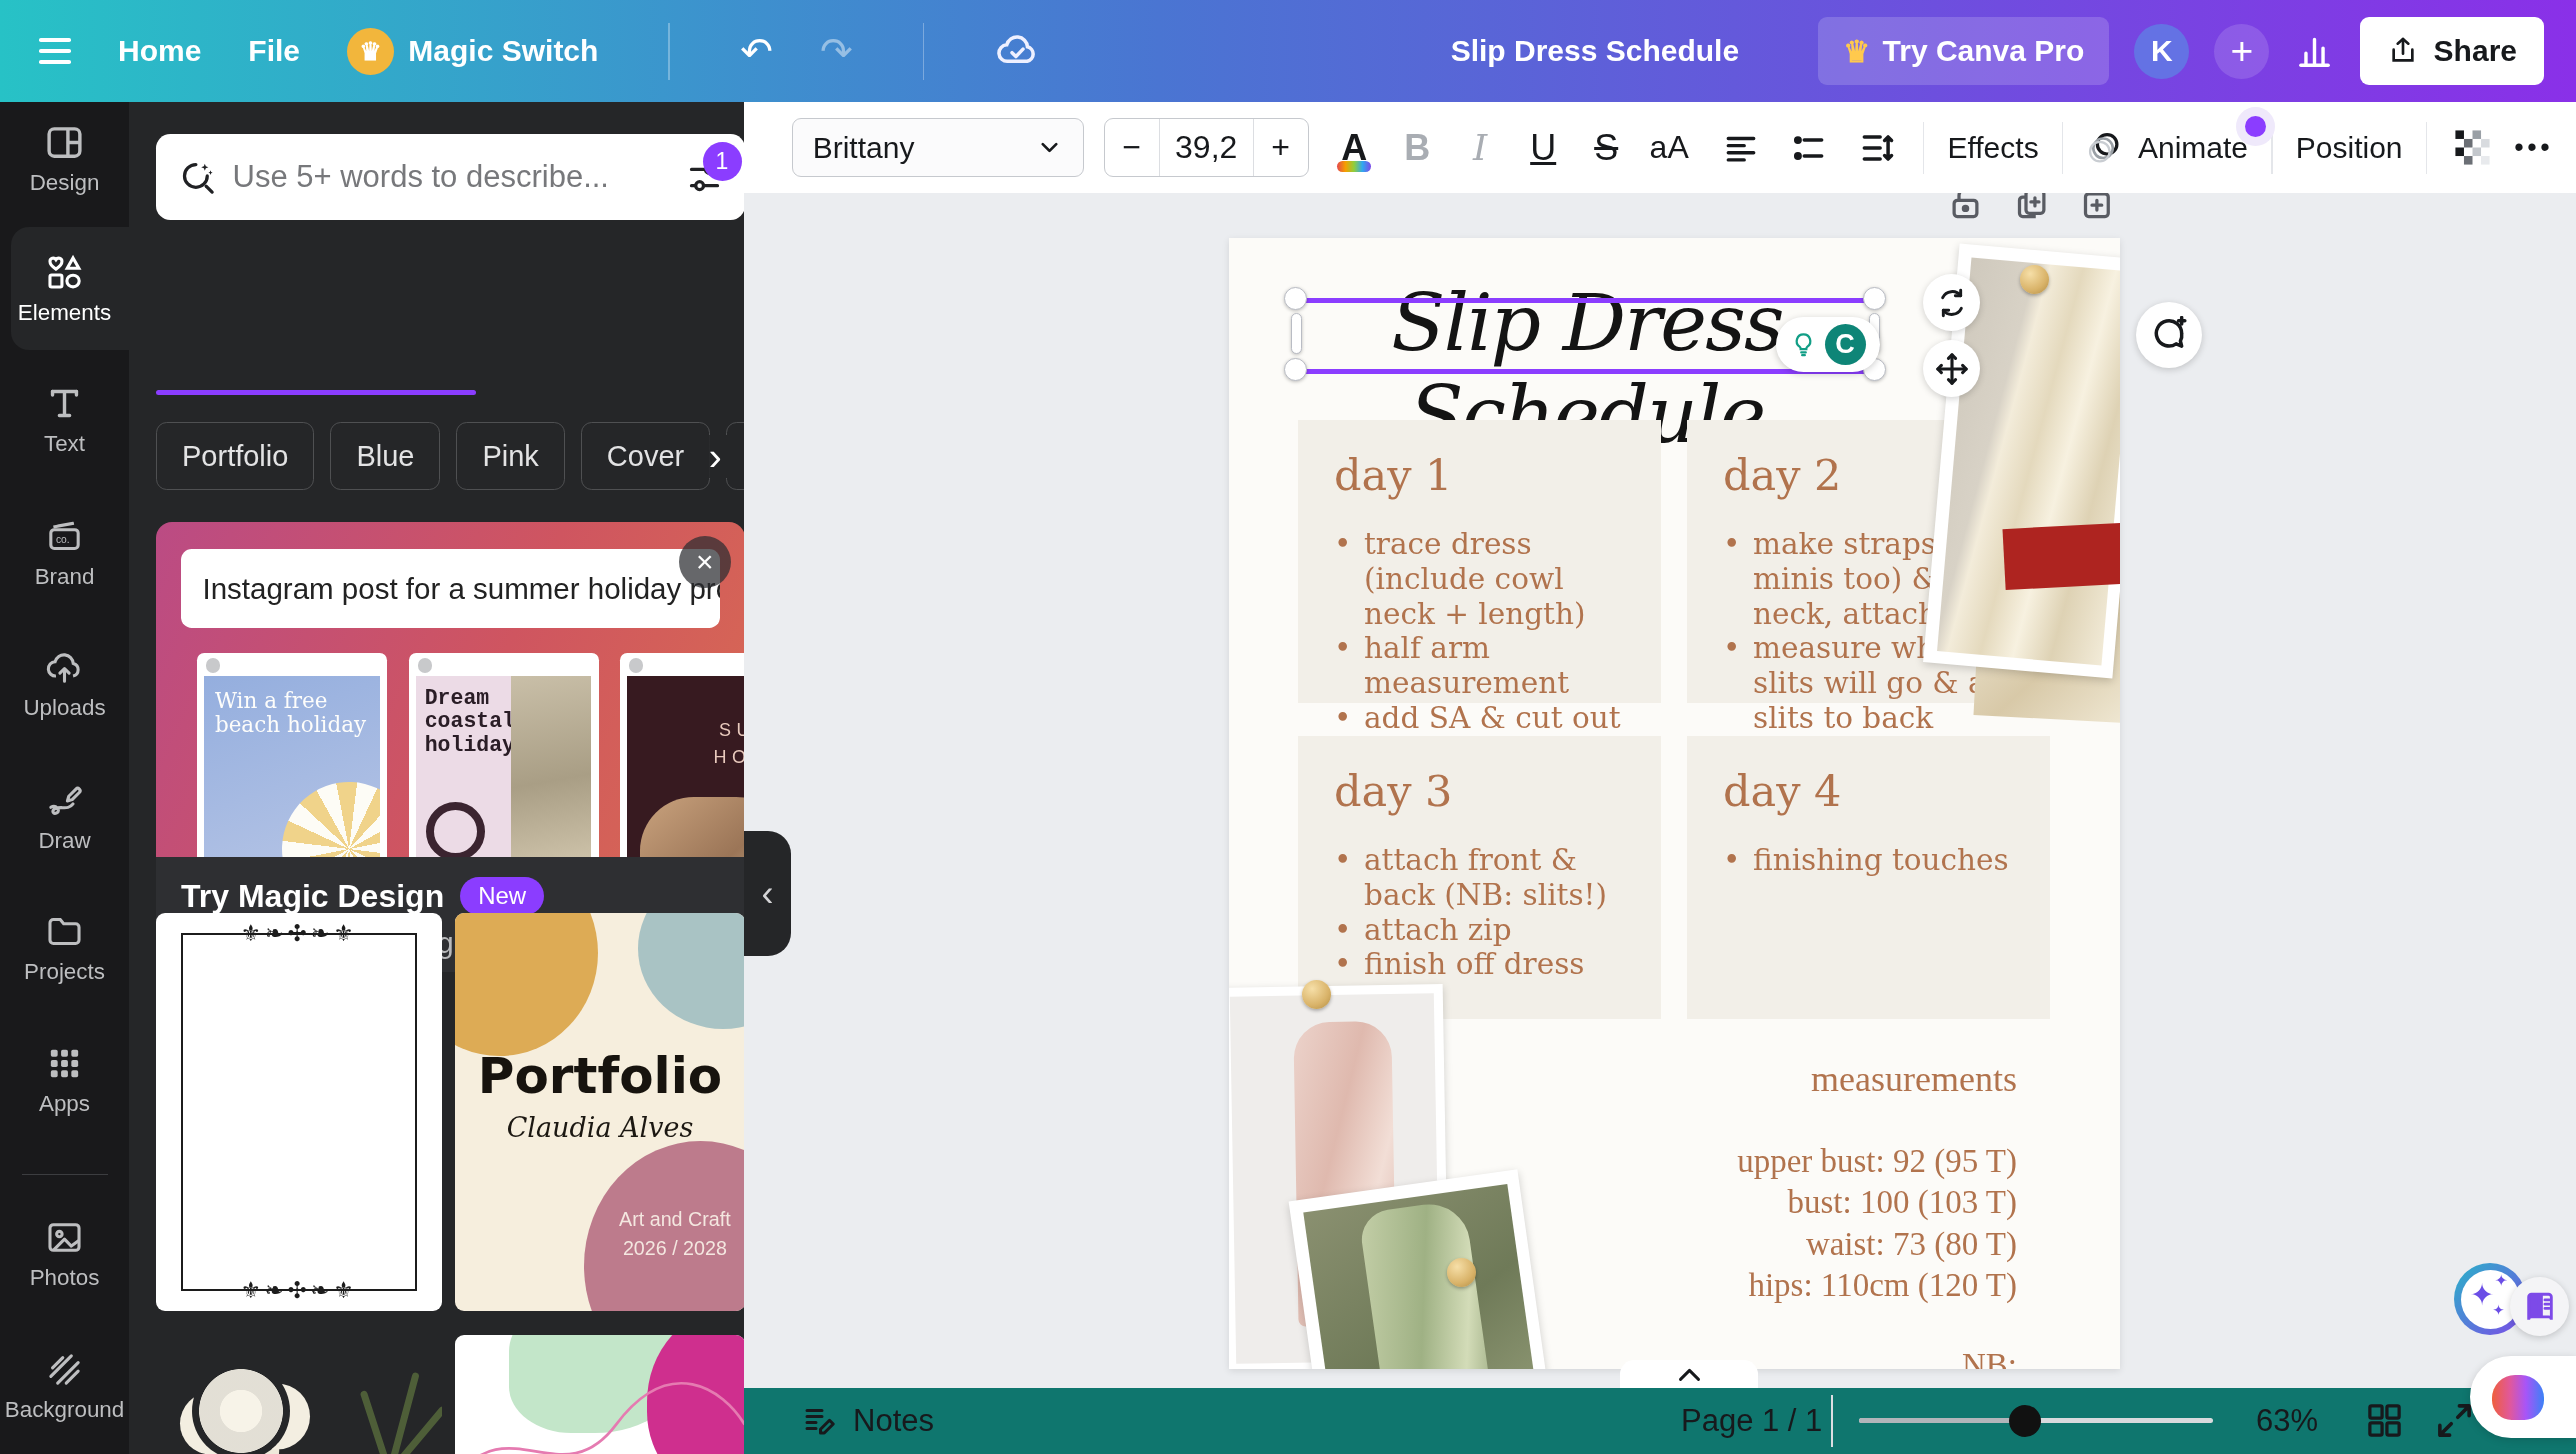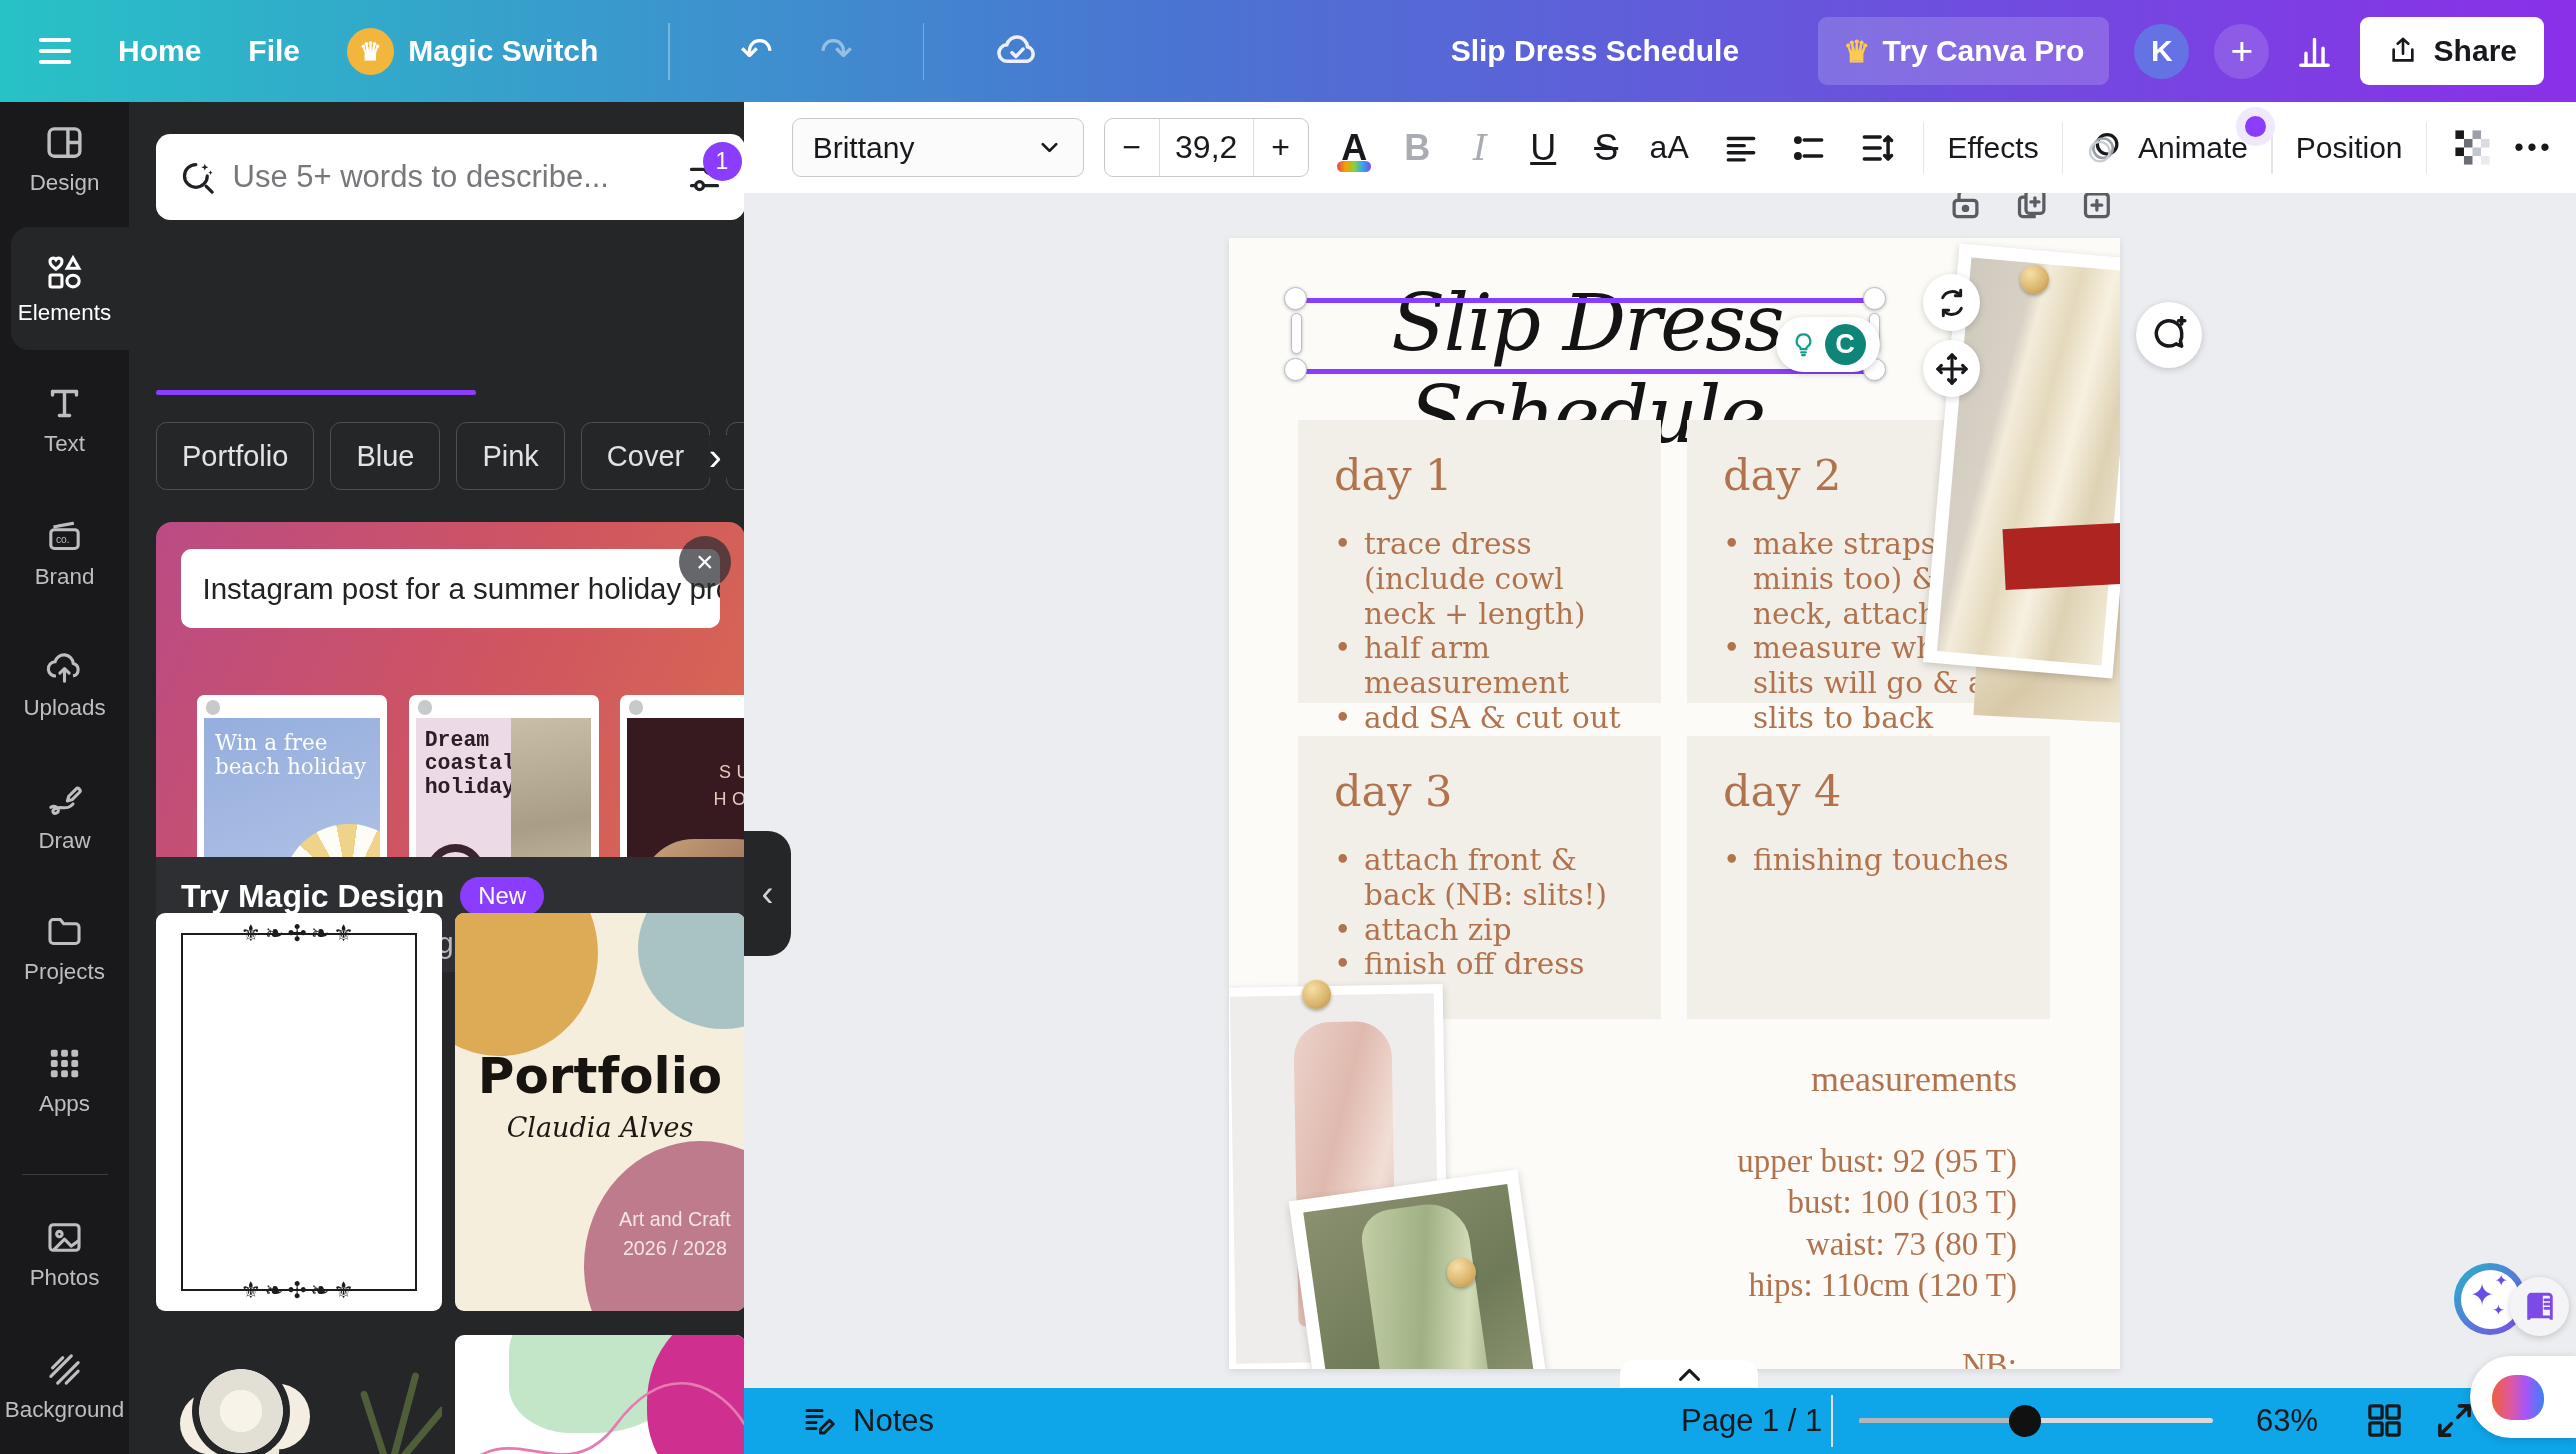--- a/index.html
+++ b/index.html
@@ -62,21 +62,21 @@
     background:linear-gradient(90deg,rgba(37,38,40,0),#252628 40%); }
 
   
   .magic-card { position:absolute; left:27px; top:420px; width:589px; height:451px; border-radius:16px; overflow:hidden; cursor:pointer; }
   .magic-img { position:relative; height:335px; background:linear-gradient(115deg,#bb4b84 0%,#cf5560 55%,#d86a52 100%); }
   .magic-prompt { position:absolute; left:25px; top:27px; right:25px; height:79px; background:#fff; border-radius:10.7px;
     display:flex; align-items:center; padding:0 21.5px; font-size:29.5px; color:#222; white-space:nowrap; overflow:hidden; }
   .magic-close { position:absolute; top:14.3px; right:14.3px; width:52px; height:52px; border-radius:50%;
     background:rgba(43,44,48,.72); color:#fff; font-size:30px; display:flex; align-items:center; justify-content:center; cursor:pointer; }
   .posters { position:absolute; left:41px; top:131px; display:flex; gap:21.5px; }
-  .poster { width:190px; height:233px; background:#fff; border-radius:7.2px 7.2px 0 0; padding:23px 7.2px 0; position:relative;margin-top:42px; }
+  .poster { width:190px; height:233px; background:#fff; border-radius:7.2px 7.2px 0 0; padding:23px 7.2px 0; position:relative; }
   .poster .camdot { position:absolute; top:5.4px; left:9px; width:14.3px; height:14.3px; border-radius:50%; background:#c8c9cb; }
   .poster-inner { width:100%; height:100%; overflow:hidden; position:relative; }
   .p1 { background:linear-gradient(160deg,#94aede 0%,#b8c6e6 100%); }
   .p1 .ptxt { font-family:"DejaVu Serif",serif; color:#fdfdfb; font-size:21.5px; line-height:1.15; padding:12.5px 0 0 10.7px; }
   .umbrella { position:absolute; right:-36px; bottom:-30px; width:134px; height:134px; border-radius:50%;
     background:repeating-conic-gradient(#f0d38a 0 18deg,#fdfcf6 18deg 36deg); transform:rotate(25deg); }
   .p2 { background:#ecdbe6; }
   .p2 .ptxt { font-family:Liberation Mono, monospace; font-weight:700; color:#2a1d26; font-size:21.5px; line-height:1.1; padding:10.7px 0 0 9px; }
   .ring { position:absolute; left:10.7px; bottom:25px; width:59px; height:59px; border:8px solid #3b2430; border-radius:50%; }
   .p2photo { position:absolute; right:0; top:0; width:46%; height:100%;
@@ -163,21 +163,21 @@
   .photo { position:absolute; background:#fff; box-shadow:0 2.7px 9px rgba(0,0,0,.18); }
   .pin { position:absolute; width:29px; height:29px; border-radius:50%; z-index:15;
     background:radial-gradient(circle at 35% 30%, #f6dfa8, #d9b369 60%, #b08b43); box-shadow:0 1.8px 3.6px rgba(0,0,0,.3); }
 
   
   .fbtn { position:absolute; background:#fff; border-radius:50%; box-shadow:0 1.8px 7.2px rgba(0,0,0,.18);
     display:flex; align-items:center; justify-content:center; color:#17191c; cursor:pointer; z-index:25; }
   .page-ic { position:absolute; color:#595c63; cursor:pointer; z-index:25; }
 
   
-  #bottombar { position:absolute; left:744px; top:1388px; width:1832px; height:66px; background:#0ea5e9; z-index:45;
+  #bottombar { position:absolute; left:744px; top:1388px; width:1832px; height:66px; background:#0f766e; z-index:45;
     display:flex; align-items:center; }
   .notes { display:flex; align-items:center; gap:16px; font-size:31px; color:#17191c; margin-left:57px; cursor:pointer; }
   .pageind { position:absolute; left:937px; font-size:31px; color:#17191c; }
   .bdiv { position:absolute; left:1087px; top:7.2px; width:1.8px; height:52px; background:#dcdee2; }
   .slider { position:absolute; left:1115px; top:30px; width:354px; height:5.4px; border-radius:2.7px; background:#d8dadd; cursor:pointer; }
   .slider .fill { position:absolute; left:0; top:0; height:5.4px; width:166px; background:#b2b5ba; border-radius:2.7px; }
   .slider .thumb { position:absolute; left:150px; top:-13.4px; width:32px; height:32px; border-radius:50%; background:#111; }
   .zoomtxt { position:absolute; left:1512px; font-size:31px; color:#17191c; }
   .bic { position:absolute; top:13.4px; color:#17191c; cursor:pointer; }
 

